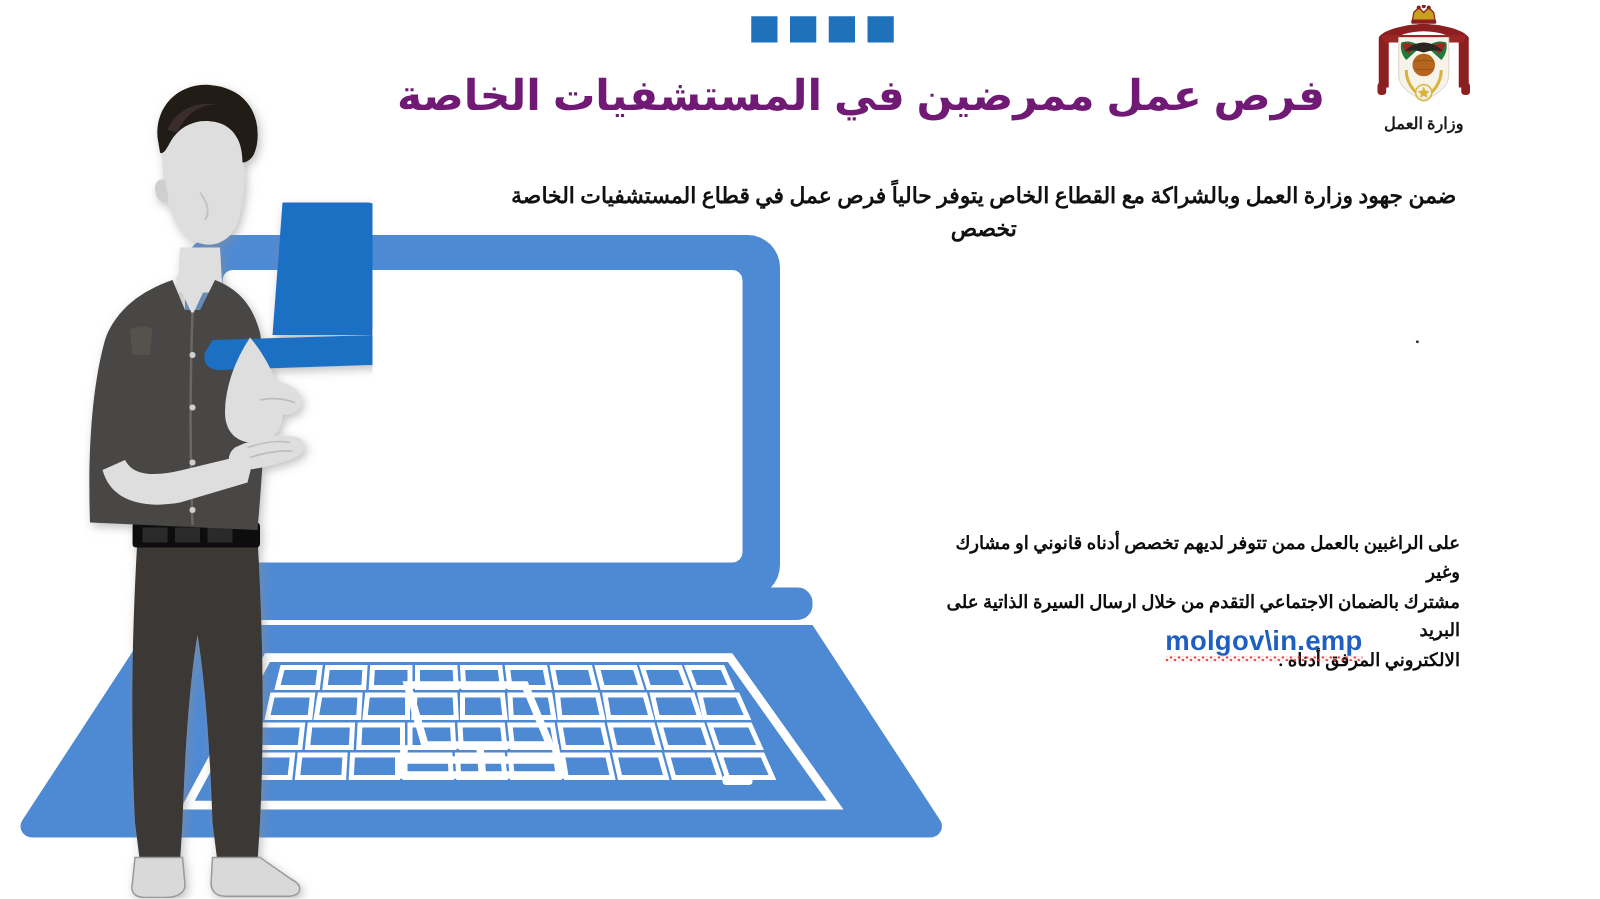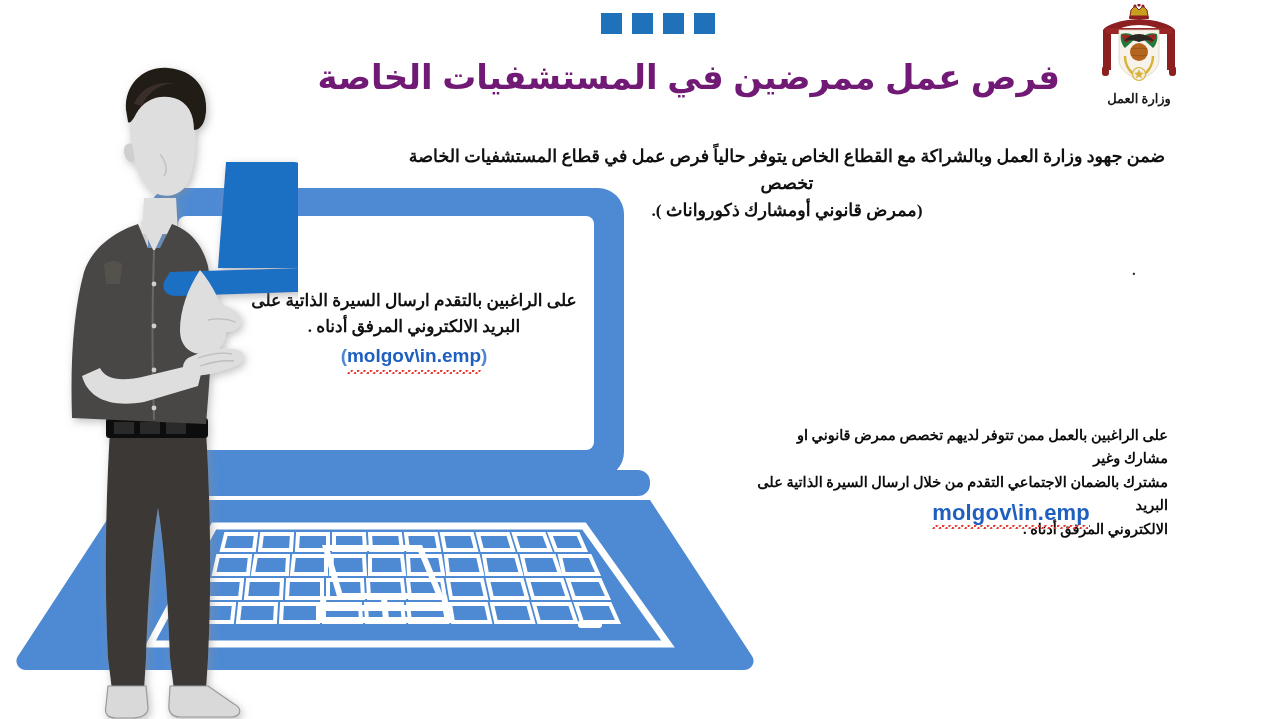--- a/index.html
+++ b/index.html
@@ -217,21 +217,20 @@
       <path d="M34 52 C34 62 40 70 48 74 C56 70 62 62 62 52" stroke="#D8B33A" stroke-width="2.4" fill="none"></path>
 
       <circle cx="48" cy="70" r="6.5" fill="#F2EDE2" stroke="#D8B33A" stroke-width="1.2"></circle>
       <path d="M48 65.4 L49.4 68.6 L52.8 68.9 L50.2 71.1 L51 74.4 L48 72.6 L45 74.4 L45.8 71.1 L43.2 68.9 L46.6 68.6 Z" fill="#D8B33A"></path>
     </svg>
     <div class="emblem-caption">وزارة العمل</div>
   </div>
 
   <div class="intro">
     <span>ضمن جهود وزارة العمل وبالشراكة مع القطاع الخاص يتوفر حالياً فرص عمل  في قطاع المستشفيات الخاصة تخصص</span>
-    <span class="l2">(ممرض قانوني أومشارك ذكورواناث ).</span>
   </div>
 
   <div class="laptop">
     <svg width="790" height="520" viewBox="0 0 790 520">
 
       <rect x="148" y="18" width="476" height="290" rx="26" fill="#4E8AD4"></rect>
       <rect x="178" y="46" width="416" height="234" rx="8" fill="#FFFFFF"></rect>
 
       <rect x="120" y="300" width="530" height="26" rx="12" fill="#4E8AD4"></rect>
 
@@ -291,27 +290,20 @@
         <path d="M326 500 L420 500 L440 548 L340 548 Z" transform="translate(0,-122)"></path>
         <path d="M322 560 L446 560" transform="translate(0,-122)"></path>
         <path d="M324 548 L320 572 L448 572 L444 548" transform="translate(0,-122)" stroke-width="6"></path>
         <path d="M384 550 L386 572" transform="translate(0,-122)" stroke-width="6"></path>
       </g>
 
       <rect x="578" y="450" width="24" height="8" rx="3" fill="#FFFFFF"></rect>
     </svg>
   </div>
 
-  <div class="screen-text">
-    <div>على الراغبين بالتقدم ارسال السيرة الذاتية على</div>
-    <div>البريد الالكتروني المرفق أدناه .</div>
-    <div class="screen-email">
-      <span class="paren">(</span><span class="sq-underline">molgov\in.emp</span><span class="paren">)</span>
-    </div>
-  </div>
 
   <div class="person">
     <svg width="250" height="661" viewBox="0 0 250 661">
       <defs>
         <filter id="soft" x="-25%" y="-25%" width="150%" height="150%">
           <feDropShadow dx="2" dy="3" stdDeviation="4" flood-color="#8c8c8c" flood-opacity="0.55"></feDropShadow>
         </filter>
       </defs>
 
       <g filter="url(#soft)">
@@ -372,21 +364,21 @@
         <path d="M156 248 C170 244 186 248 192 258 C196 266 190 274 178 274
                  C164 274 154 266 154 258 Z" fill="#DEDEDE"></path>
         <path d="M160 262 C170 260 180 261 188 264" stroke="#bdbdbd" stroke-width="1.3" fill="none"></path>
       </g>
     </svg>
   </div>
 
   <div class="stray-dot">.</div>
 
   <div class="right-note">
-    <div>على الراغبين بالعمل ممن تتوفر لديهم تخصص ممرض قانوني او مشارك وغير</div>
+    <div>على الراغبين بالعمل ممن تتوفر لديهم تخصص أدناه قانوني او مشارك وغير</div>
     <div>مشترك بالضمان الاجتماعي التقدم من خلال ارسال السيرة الذاتية على البريد</div>
     <div>الالكتروني المرفق أدناه .</div>
   </div>
   <div class="right-email">
     <span class="sq-underline">molgov\in.emp</span>
   </div>
 
 </div>
 
 </body></html>

